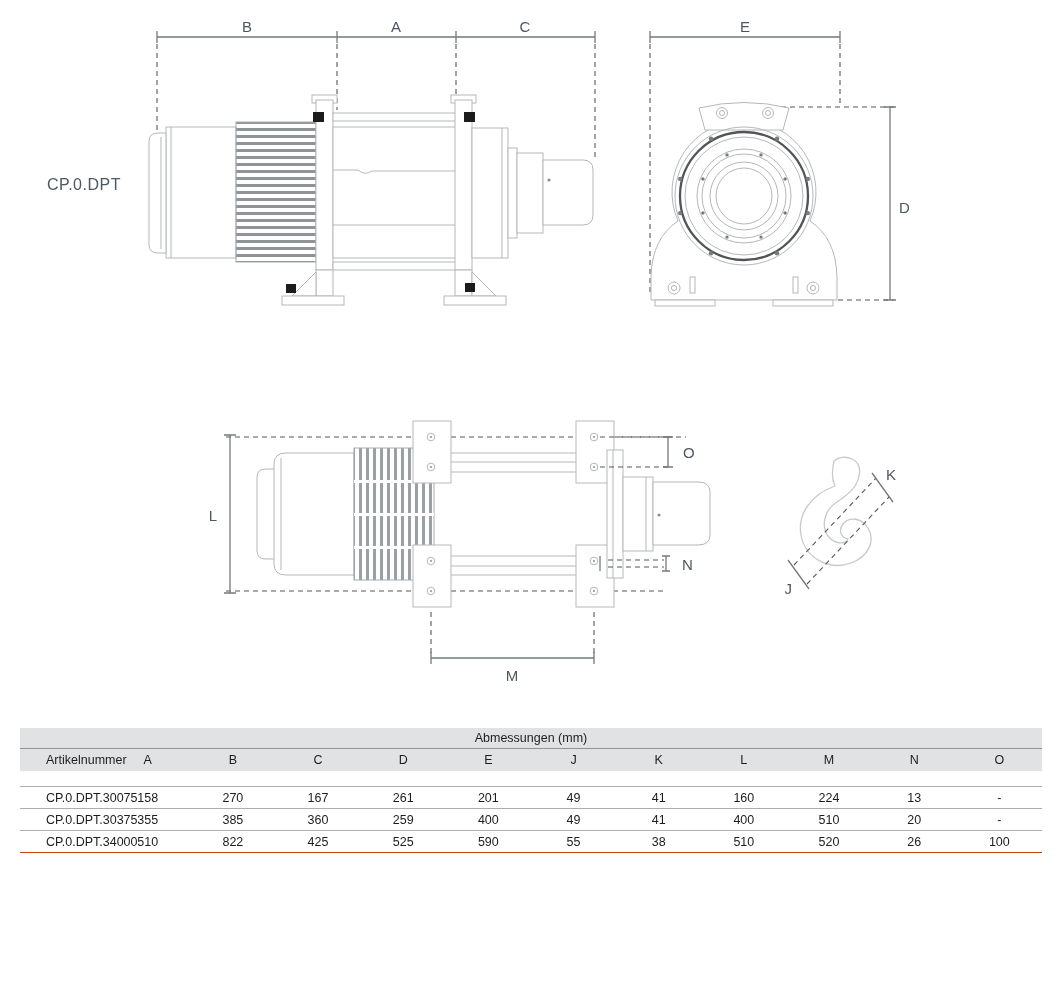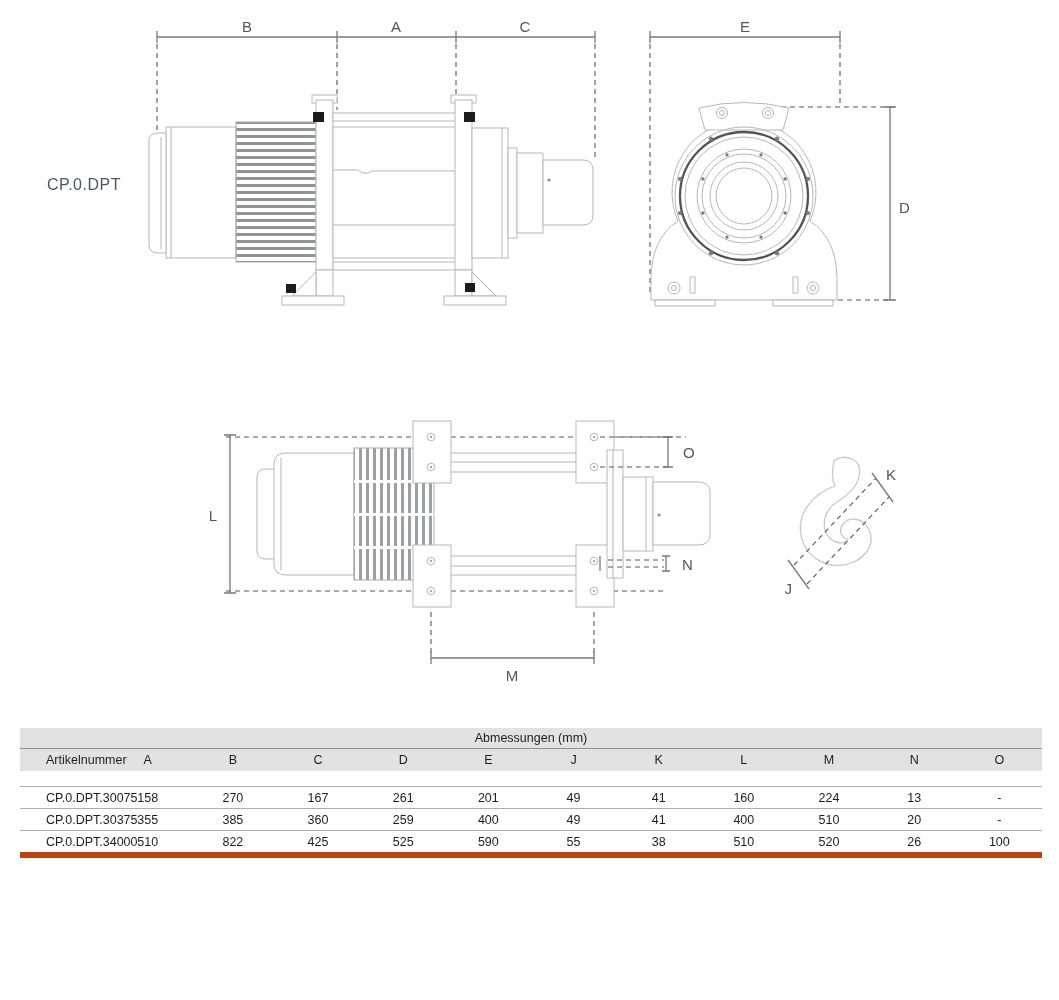--- a/index.html
+++ b/index.html
@@ -20,21 +20,21 @@
 
   #dimtable{position:absolute;left:20px;top:728px;width:1022px;border-collapse:collapse;
             table-layout:fixed;font-size:12.5px;color:#1d1d1f;}
   #dimtable td,#dimtable th{font-weight:normal;height:21px;padding:0;text-align:center;
             vertical-align:middle;white-space:nowrap;}
   #dimtable .first{width:142px;text-align:left;padding-left:26px;}
   #dimtable tr.title-row td{background:#e0e2e4;border-bottom:1px solid #909396;height:20px;}
   #dimtable tr.header-row th{background:#e0e2e4;height:22px;}
   #dimtable tr.spacer td{height:15px;border:none;}
   #dimtable tbody tr.data{border-top:1px solid #abaeb0;}
-  #dimtable tbody tr.data:last-child{border-bottom:6px solid #c2410c;}
+  #dimtable tbody tr.data:last-child{border-bottom:1px solid #c2410c;}
 </style>
 </head>
 <body>
 
 <div id="page">
 
 <svg width="1059" height="715" viewBox="0 0 1059 715">
   <defs>
     <pattern id="finH" width="6" height="7" patternUnits="userSpaceOnUse">
       <rect x="0" y="2" width="6" height="3" fill="#8f9497"></rect>

